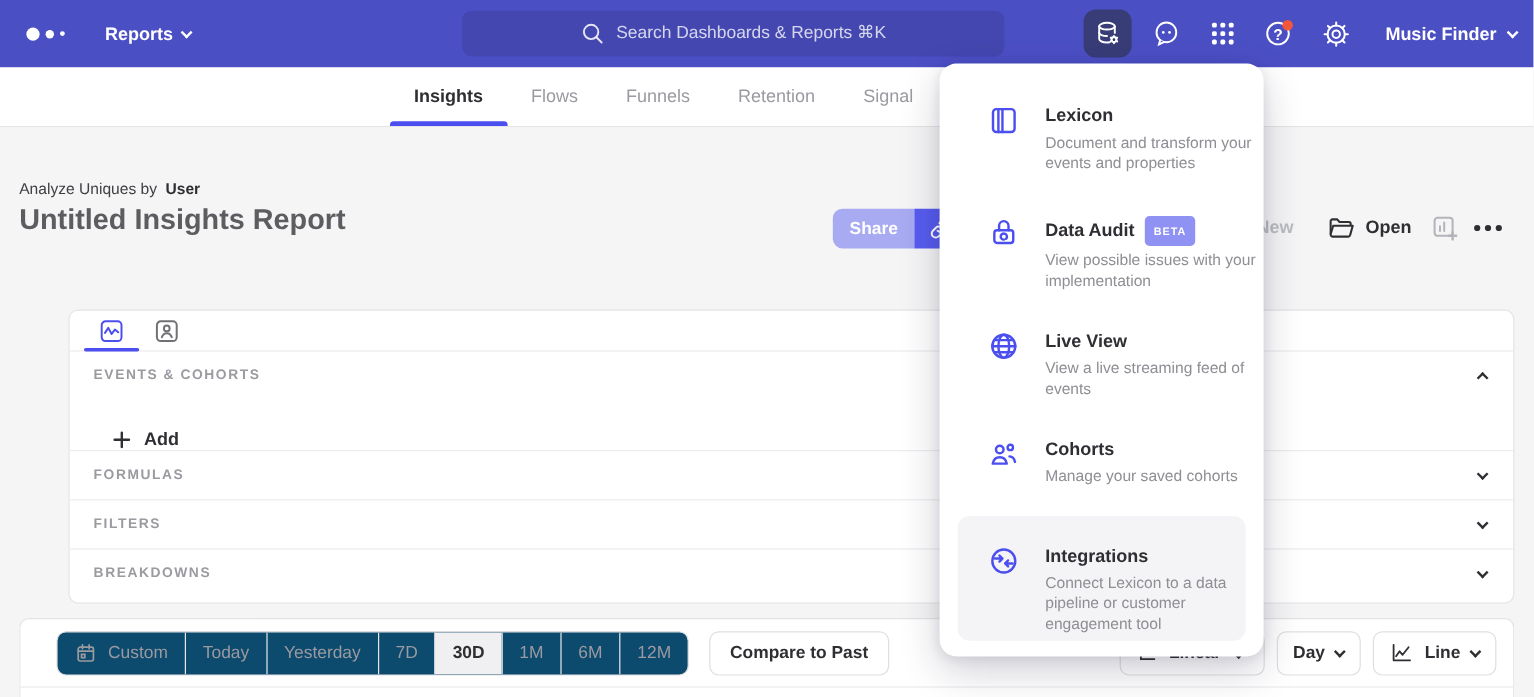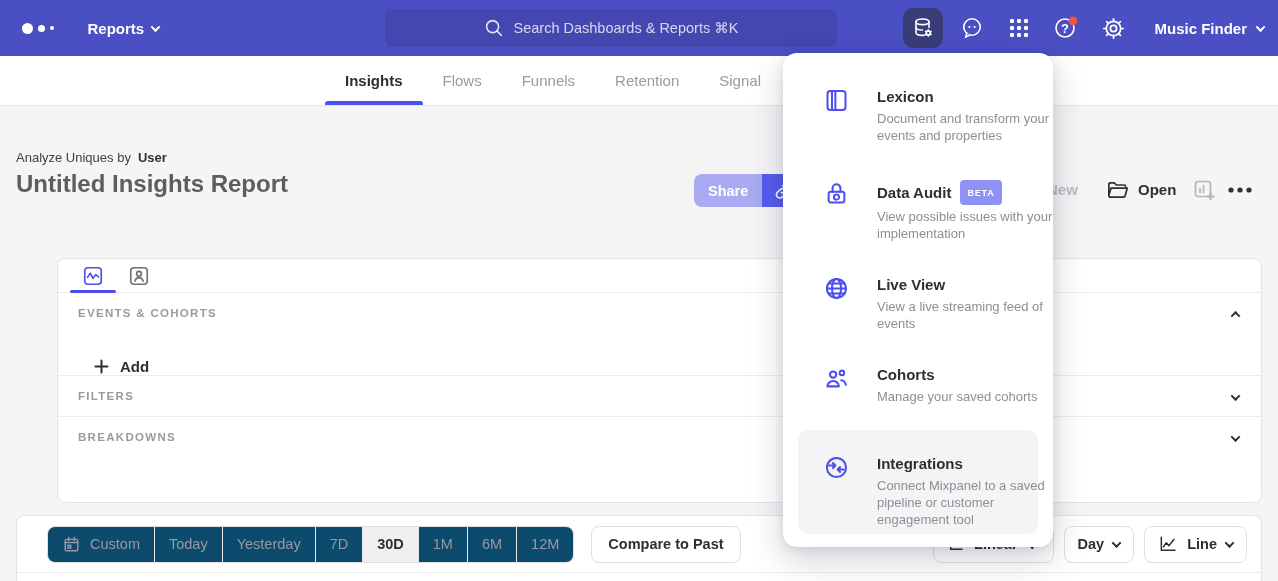--- a/index.html
+++ b/index.html
@@ -90,21 +90,21 @@
     cursor:pointer; font-family:inherit; }
   .ctl-group { margin-left:auto; display:flex; gap:10px; }
   .ctl-btn { border:1px solid #dfdfe2; border-radius:8px; height:37px; padding:0 13px;
     display:flex; align-items:center; gap:9px; font-size:14.5px; font-weight:600; color:#2f2f33;
     background:#fff; cursor:pointer; font-family:inherit; }
 
   
   .menu-panel { position:absolute; left:783px; top:53px; width:270px; height:494px; background:#fff;
     border-radius:14px; box-shadow:0 12px 34px rgba(25,25,60,.20), 0 2px 10px rgba(25,25,60,.10);
     z-index:50; padding-top:34px; }
-  .menu-item { margin:0 15px; padding:0 8px 0 25px; display:flex; gap:26px; cursor:pointer; }
+  .menu-item { margin:0 15px; padding:0 8px 0 25px; display:flex; gap:20px; cursor:pointer; }
   .menu-item .ic { width:28px; flex:none; color:#4c4ff0; }
   .mi-title { font-size:15px; font-weight:700; color:#2e2e33; display:flex; align-items:center; gap:9px; line-height:20px; }
   .mi-desc { font-size:13px; color:#8e8e94; line-height:1.32; margin-top:3px; width:178px; }
   .mi-1 { min-height:93px; } .mi-2 { min-height:95px; } .mi-3 { min-height:90px; } .mi-4 { min-height:65px; }
   .mi-5 { background:#f4f4f6; border-radius:10px; padding-top:24px; min-height:104px; }
   .beta { background:#8f92f2; color:#fff; font-size:9px; font-weight:700; letter-spacing:.8px;
     padding:2.5px 7px; border-radius:4px; }
 
   svg { display:block; }
 </style>
@@ -268,20 +268,24 @@
 
       <div class="add-row">
         <button class="add-btn">
           <svg width="15" height="15" viewBox="0 0 15 15" stroke="#2f2f33" stroke-width="2" stroke-linecap="round">
             <path d="M7.5 1.5v12M1.5 7.5h12"></path>
           </svg>
           <span>Add</span>
         </button>
       </div>
 
+      <div class="sec-row">
+        <span class="sec-head">FORMULAS</span>
+        <span class="row-chev"><span class="chev"></span></span>
+      </div>
       <div class="sec-row">
         <span class="sec-head">FILTERS</span>
         <span class="row-chev"><span class="chev"></span></span>
       </div>
       <div class="sec-row">
         <span class="sec-head">BREAKDOWNS</span>
         <span class="row-chev"><span class="chev"></span></span>
       </div>
     </div>
 
@@ -398,18 +402,18 @@
     <div class="menu-item mi-5">
       <div class="ic">
         <svg width="27" height="27" viewBox="0 0 24 24" fill="none" stroke="currentColor" stroke-width="1.8" stroke-linecap="round" stroke-linejoin="round">
           <path d="M20.5 12a8.5 8.5 0 10-17 0 8.5 8.5 0 0017 0z"></path>
           <path d="M5.5 10.2h5.5M8.8 8l2.2 2.2-2.2 2.2"></path>
           <path d="M18.5 13.8H13M15.2 16l-2.2-2.2 2.2-2.2"></path>
         </svg>
       </div>
       <div>
         <div class="mi-title">Integrations</div>
-        <div class="mi-desc">Connect Mixpanel to a saved pipeline or customer engagement tool</div>
+        <div class="mi-desc">Connect Lexicon to a data pipeline or customer engagement tool</div>
       </div>
     </div>
 
   </div>
 </div>
 
 </body></html>

